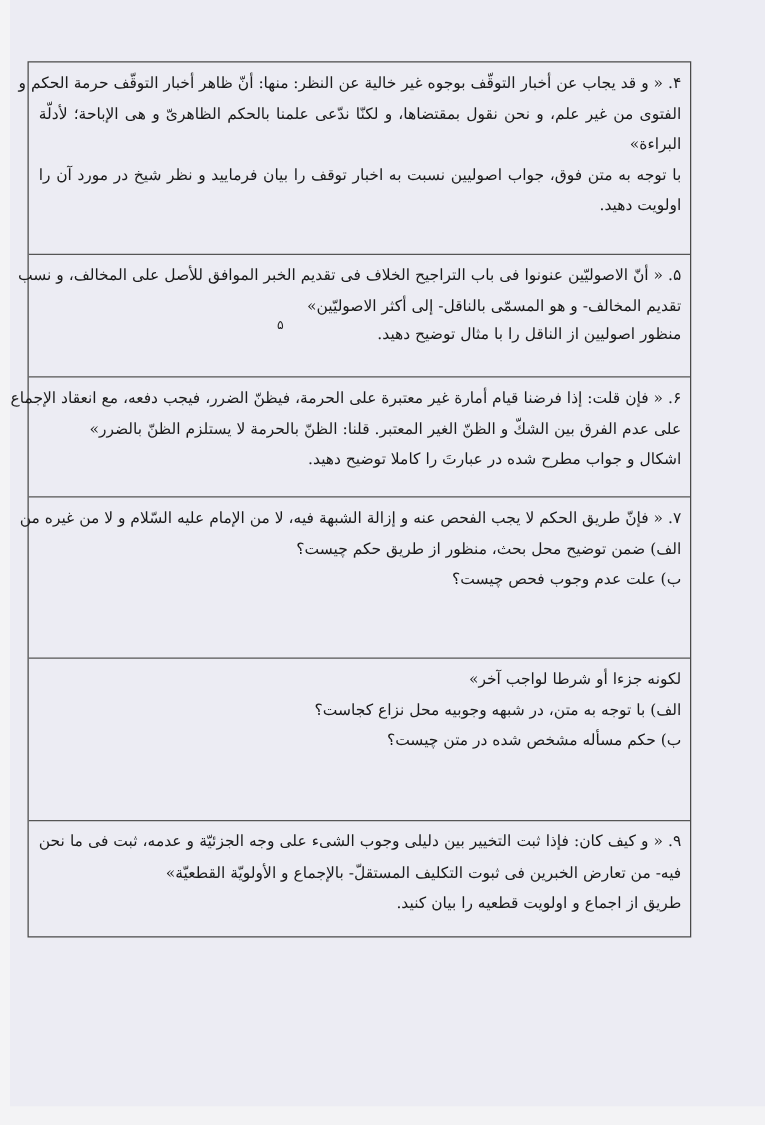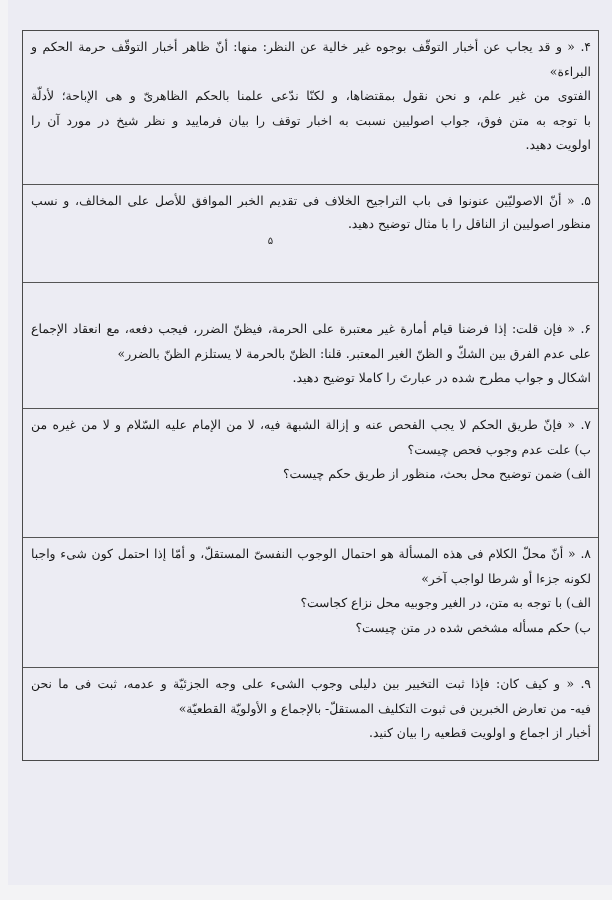--- a/index.html
+++ b/index.html
@@ -7,21 +7,21 @@
     width: 612px; height: 900px;
     background: #f3f3f5;
     position: relative; overflow: hidden;
     font-family: "DejaVu Serif", "Liberation Serif", serif;
   }
   .paper {
     position: absolute; left: 8px; top: 0; width: 604px; height: 885px;
     background: #ececf3;
   }
   .exam-box {
-    position: absolute; left: 22px; top: 30px; width: 577px;
+    position: absolute; left: 22px; top: 49px; width: 531px;
     border: 1.5px solid #4a4a4a;
     box-sizing: border-box;
     direction: rtl;
   }
   .row {
     border-bottom: 1.5px solid #555;
     padding: 4px 7px 3px 8px;
     box-sizing: border-box;
     position: relative;
   }
@@ -38,50 +38,50 @@
 </style>
 </head>
 <body>
 
 <div class="paper"></div>
 
 <div class="exam-box">
 
   <div class="row" style="height:154px;">
     <div class="line just"><span>۴.</span> <span>« و قد يجاب عن أخبار التوقّف بوجوه غير خالية عن النظر: منها: أنّ ظاهر أخبار التوقّف حرمة الحكم و</span></div>
+    <div class="line just">الفتوى من غير علم، و نحن نقول بمقتضاها، و لكنّا ندّعى علمنا بالحكم الظاهرىّ و هى الإباحة؛ لأدلّة</div>
     <div class="line">البراءة»</div>
-    <div class="line just">الفتوى من غير علم، و نحن نقول بمقتضاها، و لكنّا ندّعى علمنا بالحكم الظاهرىّ و هى الإباحة؛ لأدلّة</div>
     <div class="line just">با توجه به متن فوق، جواب اصوليين نسبت به اخبار توقف را بيان فرماييد و نظر شيخ در مورد آن را</div>
     <div class="line">اولويت دهيد.</div>
   </div>
 
   <div class="row" style="height:98px;">
     <div class="line just"><span>۵.</span> <span>« أنّ الاصوليّين عنونوا فى باب التراجيح الخلاف فى تقديم الخبر الموافق للأصل على المخالف، و نسب</span></div>
+    <div class="line">تقديم المخالف- و هو المسمّى بالناقل- إلى أكثر الاصوليّين»</div>
     <span class="stray" style="right:325px; top:50px;">۵</span>
     <div class="line" style="margin-top:-2px;"><span>منظور اصوليين از </span><span class="u">الناقل</span><span> را با مثال توضيح دهيد.</span></div>
   </div>
 
-  <div class="row" style="height:96px;margin-top:30px;">
+  <div class="row" style="height:96px;">
     <div class="line just"><span>۶.</span> <span>« فإن قلت: إذا فرضنا قيام أمارة غير معتبرة على الحرمة، فيظنّ الضرر، فيجب دفعه، مع انعقاد الإجماع</span></div>
     <div class="line">على عدم الفرق بين الشكّ و الظنّ الغير المعتبر. قلنا: الظنّ بالحرمة لا يستلزم الظنّ بالضرر»</div>
     <div class="line">اشكال و جواب مطرح شده در عبارتَ را كاملا توضيح دهيد.</div>
   </div>
 
   <div class="row" style="height:129px;">
     <div class="line just"><span>۷.</span> <span>« فإنّ طريق الحكم لا يجب الفحص عنه و إزالة الشبهة فيه، لا من الإمام عليه السّلام و لا من غيره من</span></div>
+    <div class="line">الف) ضمن توضيح محل بحث، منظور از طريق حكم چيست؟</div>
     <div class="line">ب) علت عدم وجوب فحص چيست؟</div>
-    <div class="line">الف) ضمن توضيح محل بحث، منظور از طريق حكم چيست؟</div>
   </div>
 
   <div class="row" style="height:130px;">
-    <div class="line just"><span>۸.</span> <span>« أنّ محلّ الكلام فى هذه المسألة هو احتمال الوجوب النفسىّ المستقلّ، و </span><span class="u">أمّا إذا احتمل كون شىء واجبا</span></div>
     <div class="line"><span class="u">لكونه جزءا أو شرطا لواجب آخر»</span></div>
-    <div class="line">الف) با توجه به متن، در الغير وجوبيه محل نزاع كجاست؟</div>
+    <div class="line">الف) با توجه به متن، در شبهه وجوبيه محل نزاع كجاست؟</div>
     <div class="line">ب) حكم مسأله مشخص شده در متن چيست؟</div>
   </div>
 
   <div class="row" style="height:92px;">
     <div class="line just"><span>۹.</span> <span>« و كيف كان: فإذا ثبت التخيير بين دليلى وجوب الشىء على وجه الجزئيّة و عدمه، ثبت فى ما نحن</span></div>
     <div class="line">فيه- من تعارض الخبرين فى ثبوت التكليف المستقلّ- بالإجماع و الأولويّة القطعيّة»</div>
-    <div class="line"><span>أخبار از </span><span class="u">اجماع</span><span> و </span><span class="u">اولويت</span><span> قطعيه را بيان كنيد.</span></div>
+    <div class="line"><span>طريق از </span><span class="u">اجماع</span><span> و </span><span class="u">اولويت</span><span> قطعيه را بيان كنيد.</span></div>
   </div>
 
 </div>
 
 </body></html>

